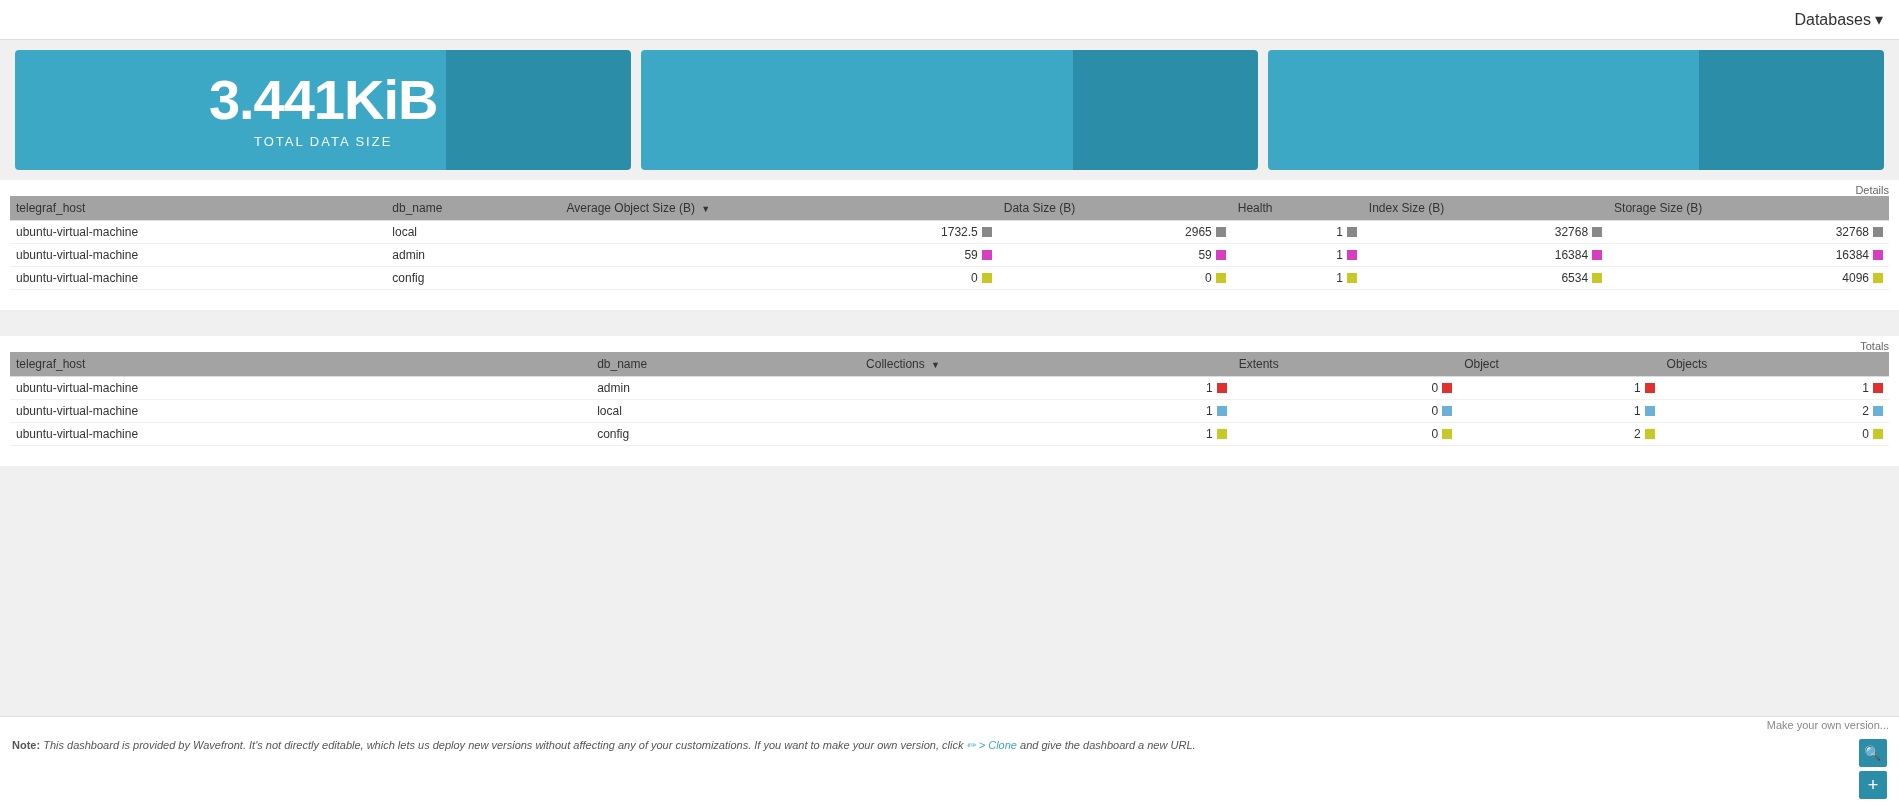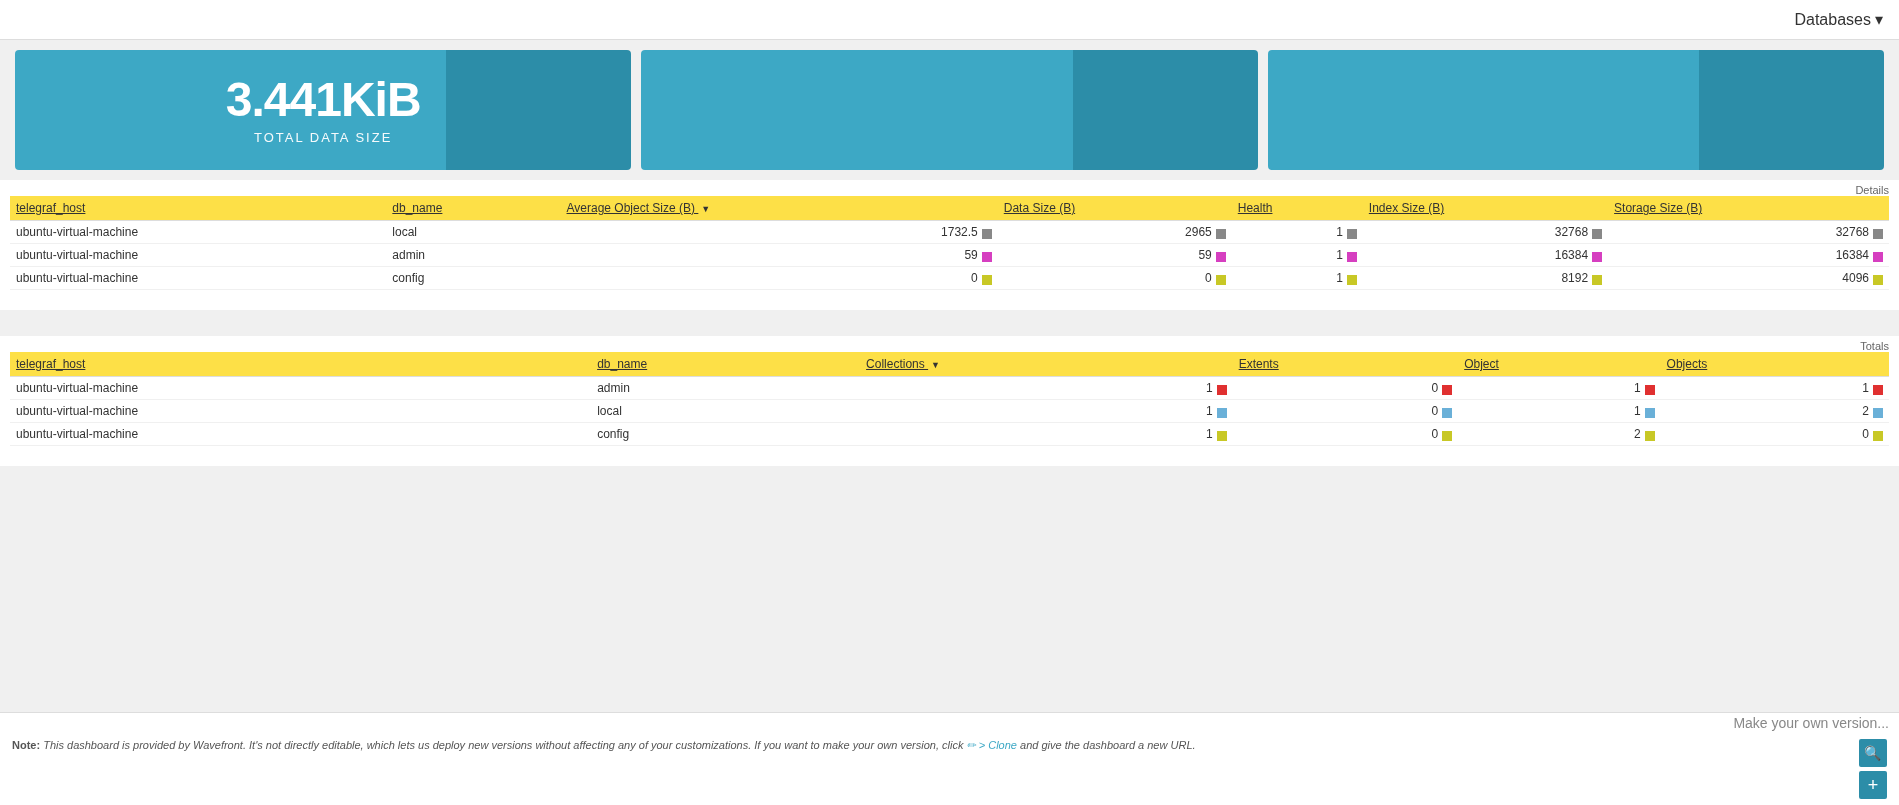--- a/index.html
+++ b/index.html
@@ -60,21 +60,21 @@
       flex: 0 0 30%;
       background: #2c8da8;
     }
     .stat-card-content {
       position: relative;
       z-index: 1;
       text-align: center;
       color: #fff;
     }
     .stat-card-value {
-      font-size: 48px;
+      font-size: 56px;
       font-weight: bold;
       letter-spacing: -1px;
       line-height: 1;
     }
     .stat-card-label {
       font-size: 13px;
       letter-spacing: 2px;
       text-transform: uppercase;
       margin-top: 6px;
       opacity: 0.95;
@@ -87,40 +87,39 @@
       width: 100%;
       border-collapse: collapse;
       font-size: 12px;
     }
     table th {
       text-align: left;
       padding: 5px 6px;
       border-bottom: 1px solid #ddd;
       font-weight: normal;
       color: #333;
-      background: #fde047;
+      background: #a3a3a3;
       white-space: nowrap;
-      text-decoration: underline;
     }
     table th.sortable {
       cursor: pointer;
     }
     table th .sort-icon {
       display: inline-block;
       margin-left: 3px;
       font-size: 9px;
     }
     table td {
       padding: 4px 6px;
       border-bottom: 1px solid #f0f0f0;
       vertical-align: middle;
     }
     .cell-with-bar {
       display: flex;
-      align-items: flex-end;
+      align-items: center;
       justify-content: flex-end;
       gap: 4px;
     }
     .color-box {
       width: 10px;
       height: 10px;
       display: inline-block;
       flex-shrink: 0;
     }
     .divider {
@@ -293,21 +292,21 @@
       </div>
     </td>
     <td>
       <div class="cell-with-bar">
         <span>1</span>
         <span class="color-box" style="background:#c8c826;"></span>
       </div>
     </td>
     <td>
       <div class="cell-with-bar">
-        <span>8192</span>
+        <span>6534</span>
         <span class="color-box" style="background:#c8c826;"></span>
       </div>
     </td>
     <td>
       <div class="cell-with-bar">
         <span>4096</span>
         <span class="color-box" style="background:#c8c826;"></span>
       </div>
     </td>
   </tr>
@@ -419,21 +418,21 @@
       </div>
     </td>
   </tr>
         </tbody>
     </table>
   </div>
 </div>
 
 <div style="flex:1; min-height: 60px;"></div>
 <div style="position: fixed; bottom: 0; left: 0; right: 0; background:#fff; border-top:1px solid #ddd;">
-  <div style="text-align:right; padding: 2px 10px; font-size:14px; color:#888;">
+  <div style="text-align:right; padding: 2px 10px; font-size:11px; color:#888;">
     <span>Make your own version...</span>
   </div>
   <div style="display:flex; align-items:flex-start; padding: 6px 12px 6px 12px; font-size:11px; color:#555; gap:24px;">
     <div style="flex:1;">
       <strong>Note:</strong>
       <em>
         <span> This dashboard is provided by Wavefront. It's not directly editable, which lets us deploy new versions without affecting any of your customizations. If you want to make your own version, click </span>
         <span style="color:#3da8c5;">✏</span>
         <span style="color:#3da8c5; cursor:pointer;">&gt; Clone</span>
         <span> and give the dashboard a new URL.</span>

